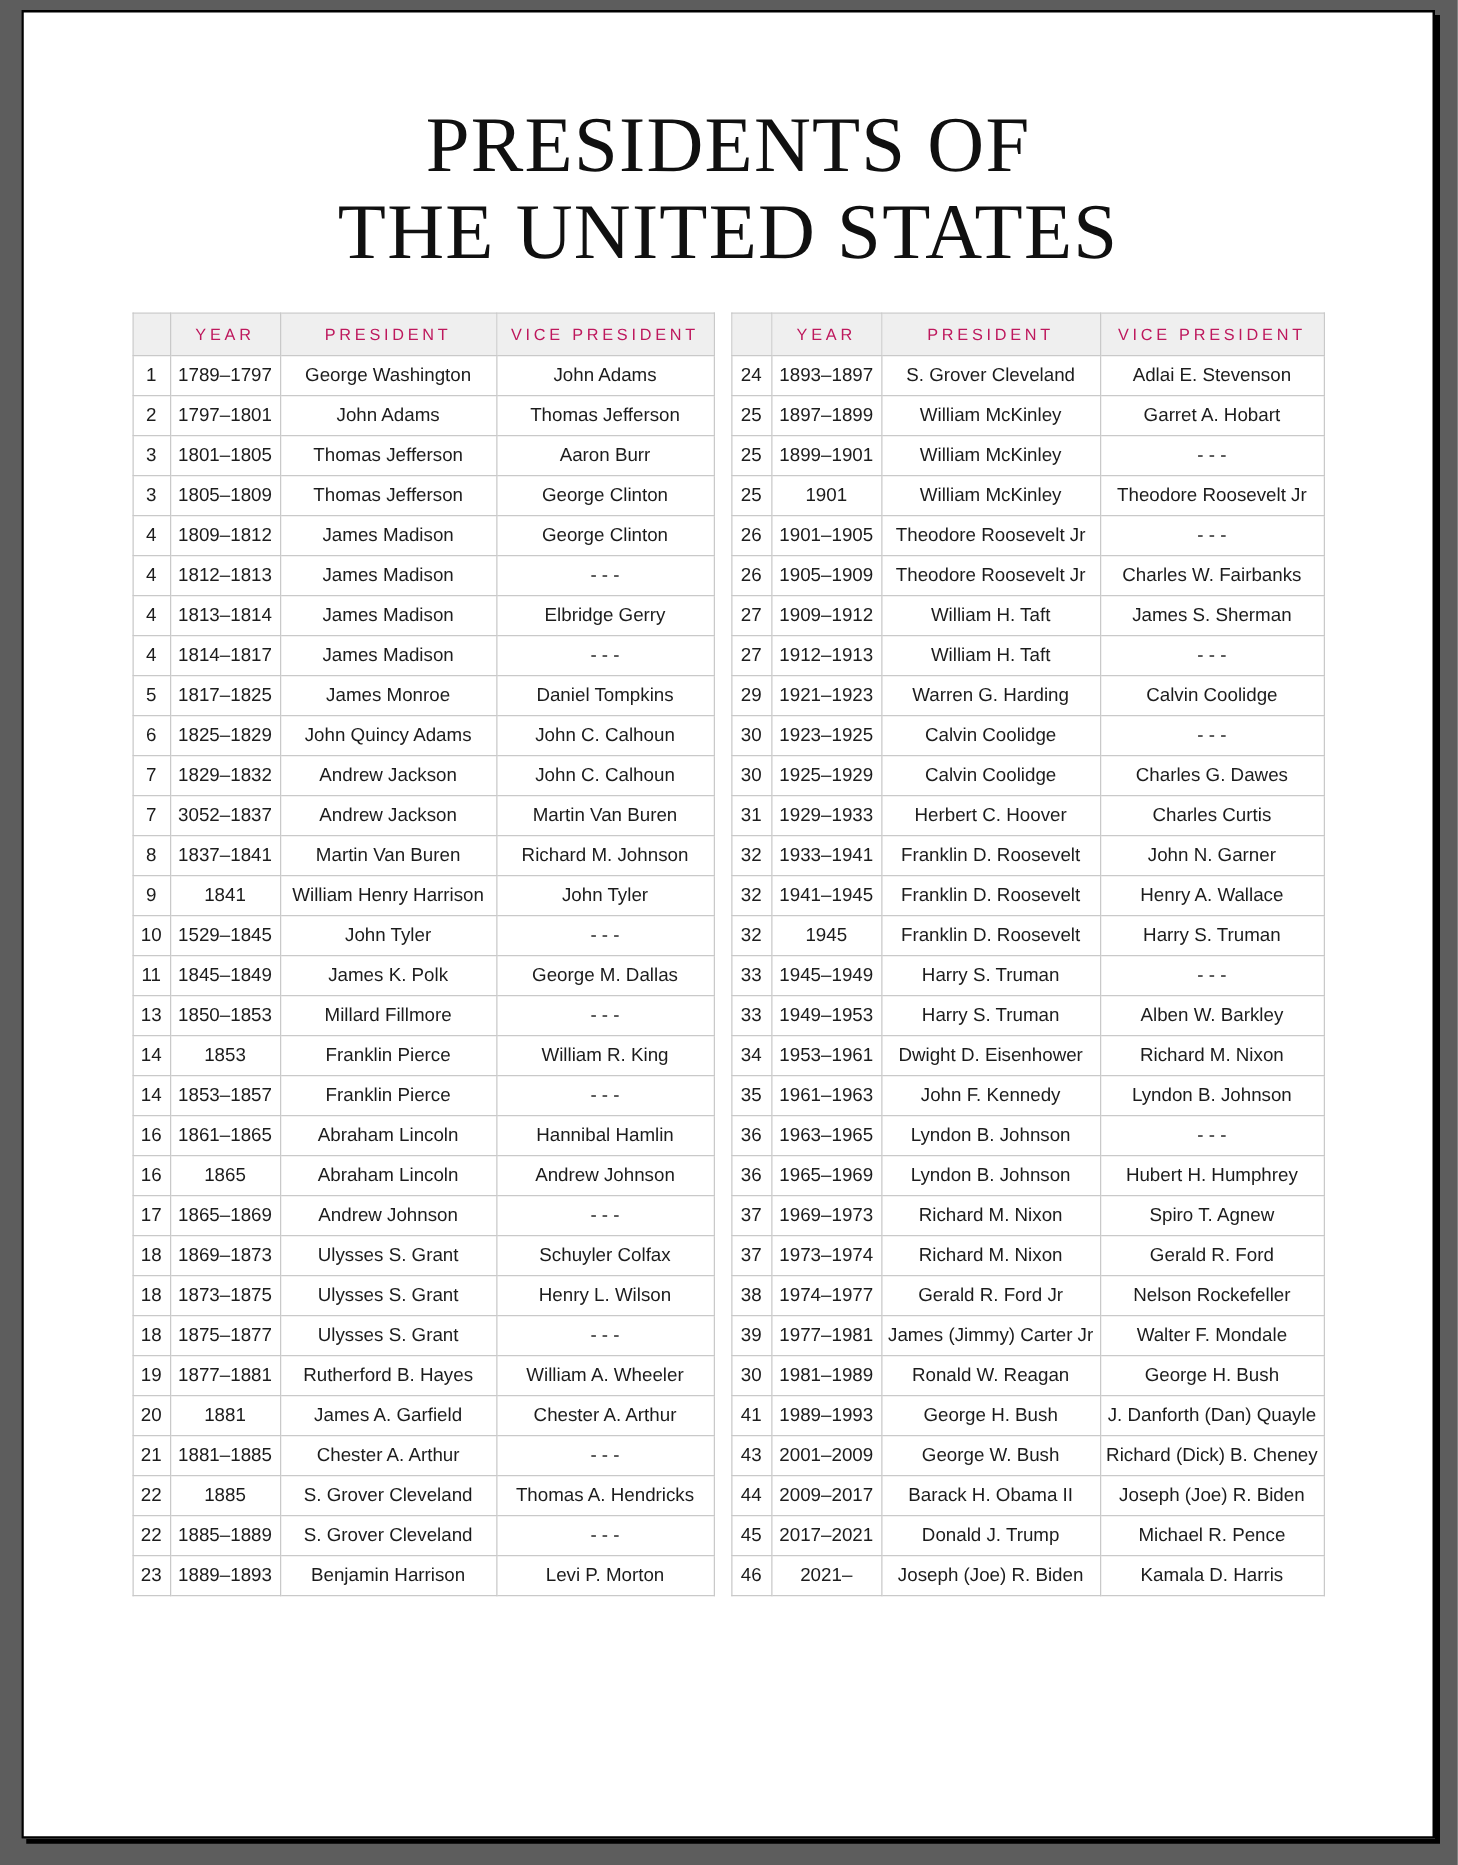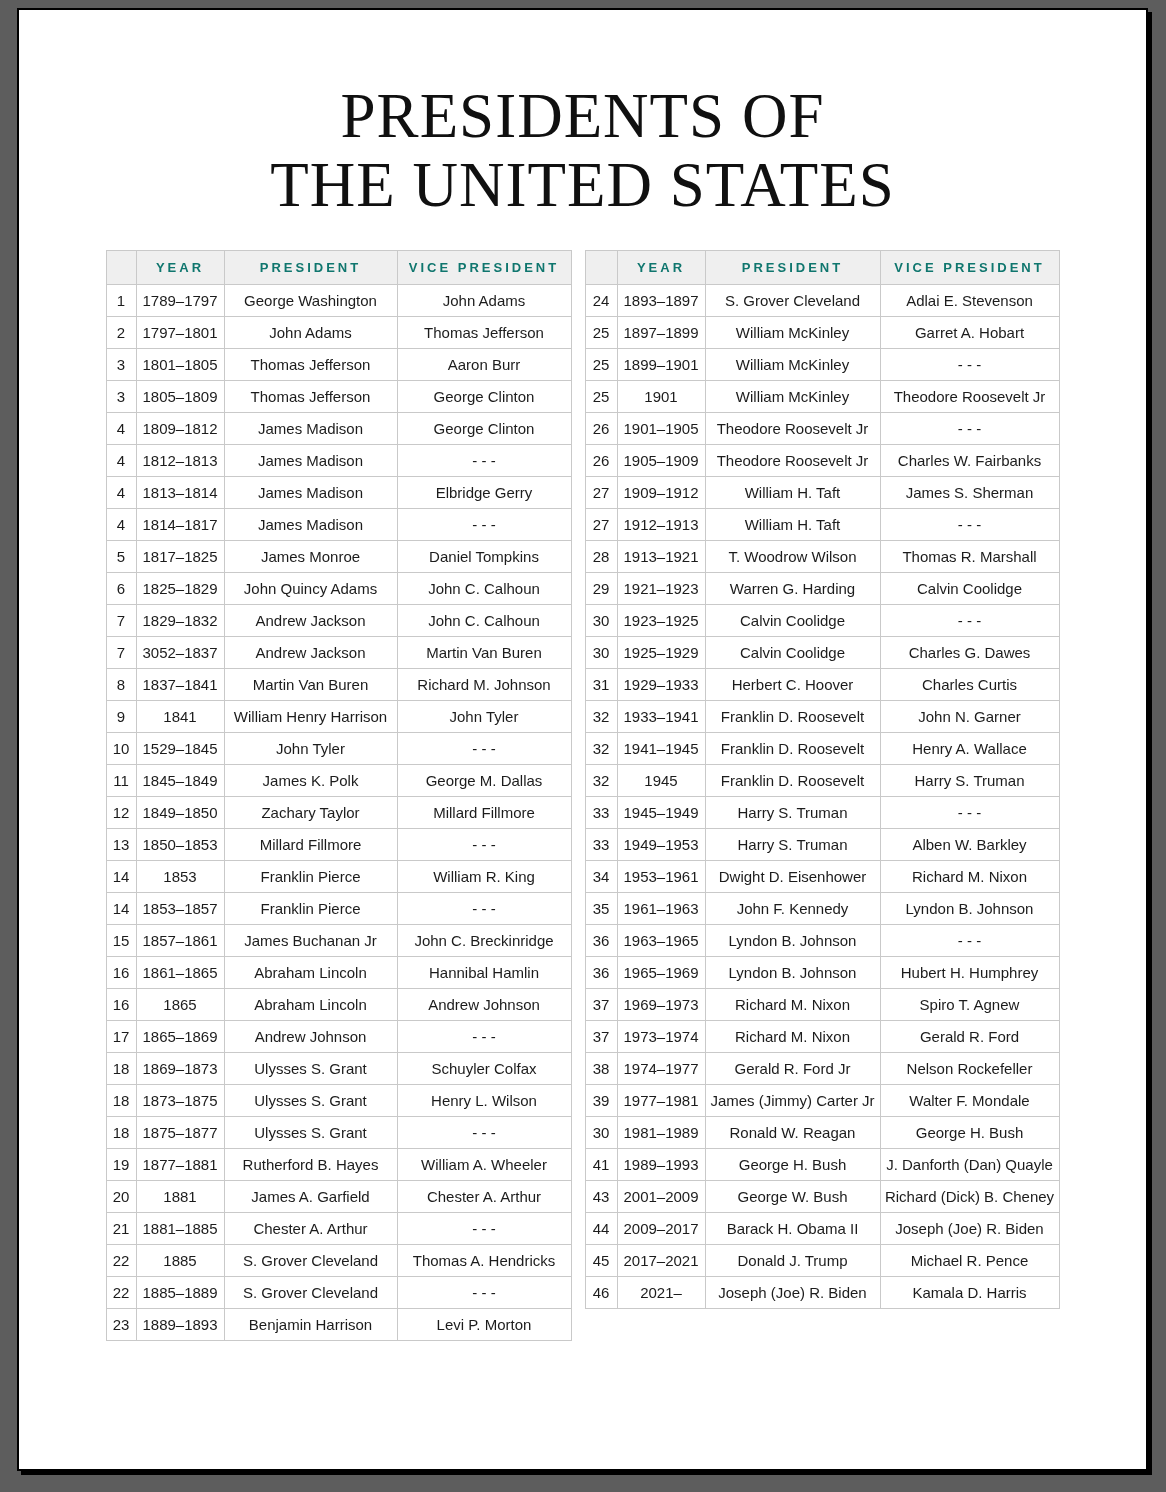--- a/index.html
+++ b/index.html
@@ -52,23 +52,23 @@
     text-align: center;
     vertical-align: middle;
     padding: 0 2px;
     overflow: hidden;
     white-space: nowrap;
   }
   table.ptable thead th {
     height: 33px;
     background: #efefef;
     font-size: 13px;
-    font-weight: bold;
+    font-weight: normal;
     letter-spacing: 3px;
-    color: #0f766e;
+    color: #be185d;
   }
   table.ptable td {
     height: 31px;
     font-size: 15px;
   }
   
   .t-left  col.c-num  { width: 30px; }
   .t-left  col.c-year { width: 88px; }
   .t-left  col.c-pres { width: 173px; }
   .t-left  col.c-vp   { width: 174px; }
@@ -192,48 +192,36 @@
             <td>John Tyler</td>
             <td>- - -</td>
           </tr>
           <tr>
             <td>11</td>
             <td>1845–1849</td>
             <td>James K. Polk</td>
             <td>George M. Dallas</td>
           </tr>
           <tr>
-            <td>12</td>
-            <td>1849–1850</td>
-            <td>Zachary Taylor</td>
-            <td>Millard Fillmore</td>
-          </tr>
-          <tr>
             <td>13</td>
             <td>1850–1853</td>
             <td>Millard Fillmore</td>
             <td>- - -</td>
           </tr>
           <tr>
             <td>14</td>
             <td>1853</td>
             <td>Franklin Pierce</td>
             <td>William R. King</td>
           </tr>
           <tr>
             <td>14</td>
             <td>1853–1857</td>
             <td>Franklin Pierce</td>
             <td>- - -</td>
-          </tr>
-          <tr>
-            <td>15</td>
-            <td>1857–1861</td>
-            <td>James Buchanan Jr</td>
-            <td>John C. Breckinridge</td>
           </tr>
           <tr>
             <td>16</td>
             <td>1861–1865</td>
             <td>Abraham Lincoln</td>
             <td>Hannibal Hamlin</td>
           </tr>
           <tr>
             <td>16</td>
             <td>1865</td>
@@ -361,26 +349,20 @@
             <td>William H. Taft</td>
             <td>James S. Sherman</td>
           </tr>
           <tr>
             <td>27</td>
             <td>1912–1913</td>
             <td>William H. Taft</td>
             <td>- - -</td>
           </tr>
           <tr>
-            <td>28</td>
-            <td>1913–1921</td>
-            <td>T. Woodrow Wilson</td>
-            <td>Thomas R. Marshall</td>
-          </tr>
-          <tr>
             <td>29</td>
             <td>1921–1923</td>
             <td>Warren G. Harding</td>
             <td>Calvin Coolidge</td>
           </tr>
           <tr>
             <td>30</td>
             <td>1923–1925</td>
             <td>Calvin Coolidge</td>
             <td>- - -</td>

